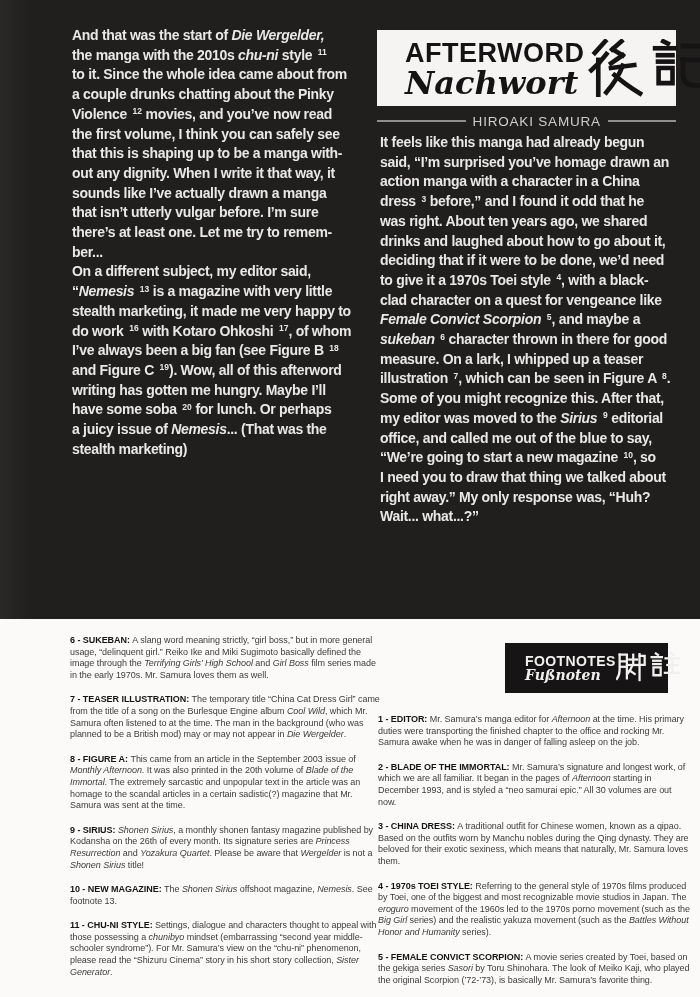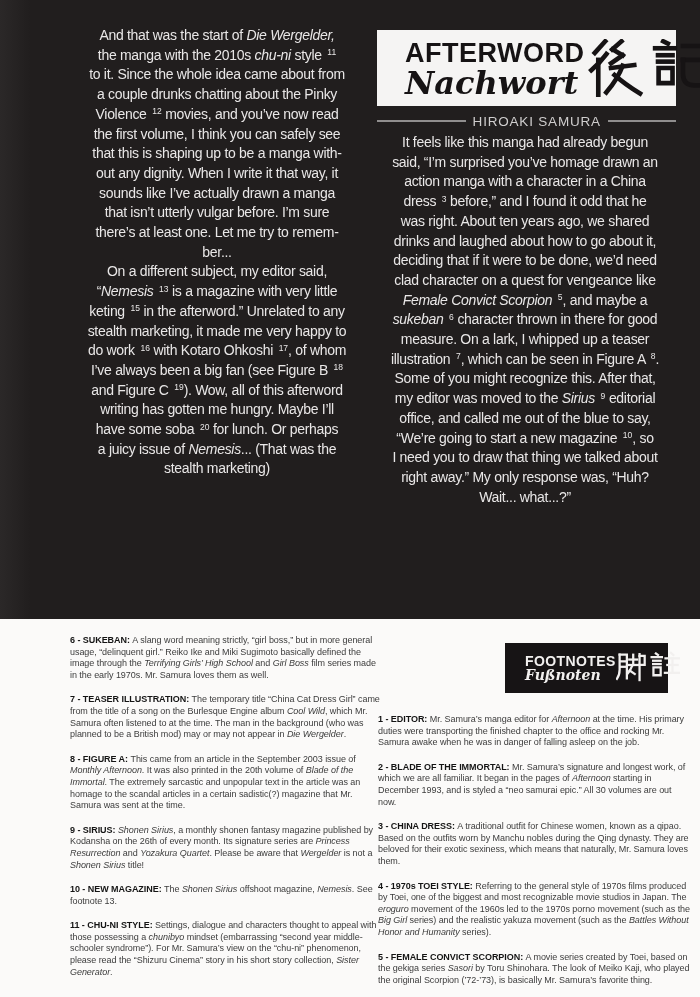--- a/index.html
+++ b/index.html
@@ -2,21 +2,21 @@
 <html><head>
 <meta charset="utf-8">
 <style>
   html,body{margin:0;padding:0;background:#444;}
   .page{position:relative;width:700px;height:997px;margin:0 auto;overflow:hidden;
         font-family:"Liberation Sans",sans-serif;background:#fbfaf9;}
   
   .dark{position:absolute;left:0;top:0;width:700px;height:619px;
         background:linear-gradient(90deg,#2b2828 0px,#211e1e 30px),#211e1e;background-color:#211e1e;}
   .col{position:absolute;color:#e9e7e7;font-size:14px;line-height:19.7px;
-       letter-spacing:-0.3px;text-align:center;}
+       letter-spacing:-0.3px;text-align:left;font-weight:bold;}
   .col .tl{white-space:nowrap;}
   .col sup{font-size:8.5px;letter-spacing:0;position:relative;top:-4.5px;
            vertical-align:baseline;margin-left:2px;line-height:0;}
   .col i{font-style:italic;}
   .col-left{left:72px;top:26px;width:290px;}
   .para2{}
   .col-right{left:380px;top:133px;width:290px;}
   
   .header-box{position:absolute;left:377px;top:30px;width:299px;height:76px;
               background:#f5f4f3;color:#161314;display:flex;align-items:center;}
@@ -66,21 +66,20 @@
           <div class="tl">that this is shaping up to be a manga with-</div>
           <div class="tl">out any dignity. When I write it that way, it</div>
           <div class="tl">sounds like I’ve actually drawn a manga</div>
           <div class="tl">that isn’t utterly vulgar before. I’m sure</div>
           <div class="tl">there’s at least one. Let me try to remem-</div>
           <div class="tl">ber...</div>
         </div>
       <div class="para para2">
           <div class="tl">On a different subject, my editor said,</div>
           <div class="tl">“<i>Nemesis</i> <sup>13</sup> is a magazine with very little</div>
-          <div class="tl">keting <sup>15</sup> in the afterword.” Unrelated to any</div>
           <div class="tl">stealth marketing, it made me very happy to</div>
           <div class="tl">do work <sup>16</sup> with Kotaro Ohkoshi <sup>17</sup>, of whom</div>
           <div class="tl">I’ve always been a big fan (see Figure B <sup>18</sup></div>
           <div class="tl">and Figure C <sup>19</sup>). Wow, all of this afterword</div>
           <div class="tl">writing has gotten me hungry. Maybe I’ll</div>
           <div class="tl">have some soba <sup>20</sup> for lunch. Or perhaps</div>
           <div class="tl">a juicy issue of <i>Nemesis</i>... (That was the</div>
           <div class="tl">stealth marketing)</div>
         </div>
     </div>
@@ -123,20 +122,21 @@
     </div>
 
     <div class="col col-right">
         <div class="tl">It feels like this manga had already begun</div>
         <div class="tl">said, “I’m surprised you’ve homage drawn an</div>
         <div class="tl">action manga with a character in a China</div>
         <div class="tl">dress <sup>3</sup> before,” and I found it odd that he</div>
         <div class="tl">was right. About ten years ago, we shared</div>
         <div class="tl">drinks and laughed about how to go about it,</div>
         <div class="tl">deciding that if it were to be done, we’d need</div>
+        <div class="tl">to give it a 1970s Toei style <sup>4</sup>, with a black-</div>
         <div class="tl">clad character on a quest for vengeance like</div>
         <div class="tl"><i>Female Convict Scorpion</i> <sup>5</sup>, and maybe a</div>
         <div class="tl"><i>sukeban</i> <sup>6</sup> character thrown in there for good</div>
         <div class="tl">measure. On a lark, I whipped up a teaser</div>
         <div class="tl">illustration <sup>7</sup>, which can be seen in Figure A <sup>8</sup>.</div>
         <div class="tl">Some of you might recognize this. After that,</div>
         <div class="tl">my editor was moved to the <i>Sirius</i> <sup>9</sup> editorial</div>
         <div class="tl">office, and called me out of the blue to say,</div>
         <div class="tl">“We’re going to start a new magazine <sup>10</sup>, so</div>
         <div class="tl">I need you to draw that thing we talked about</div>

